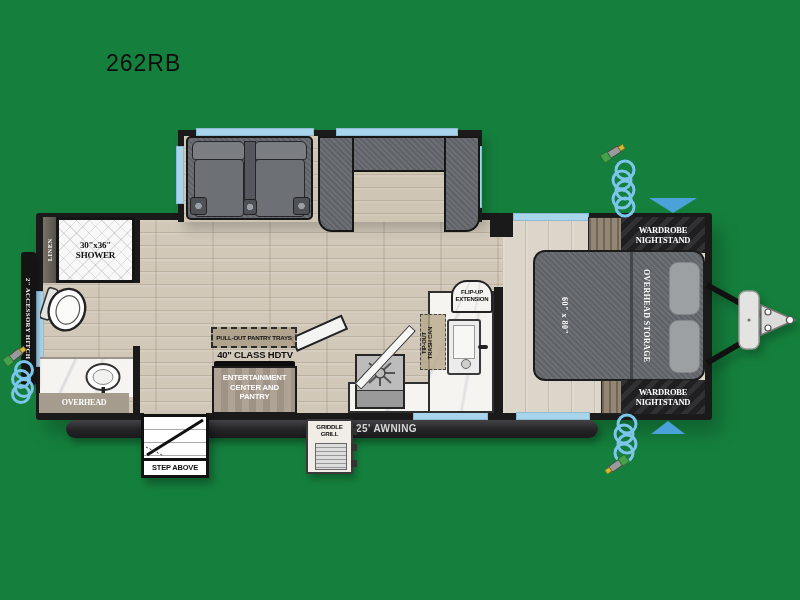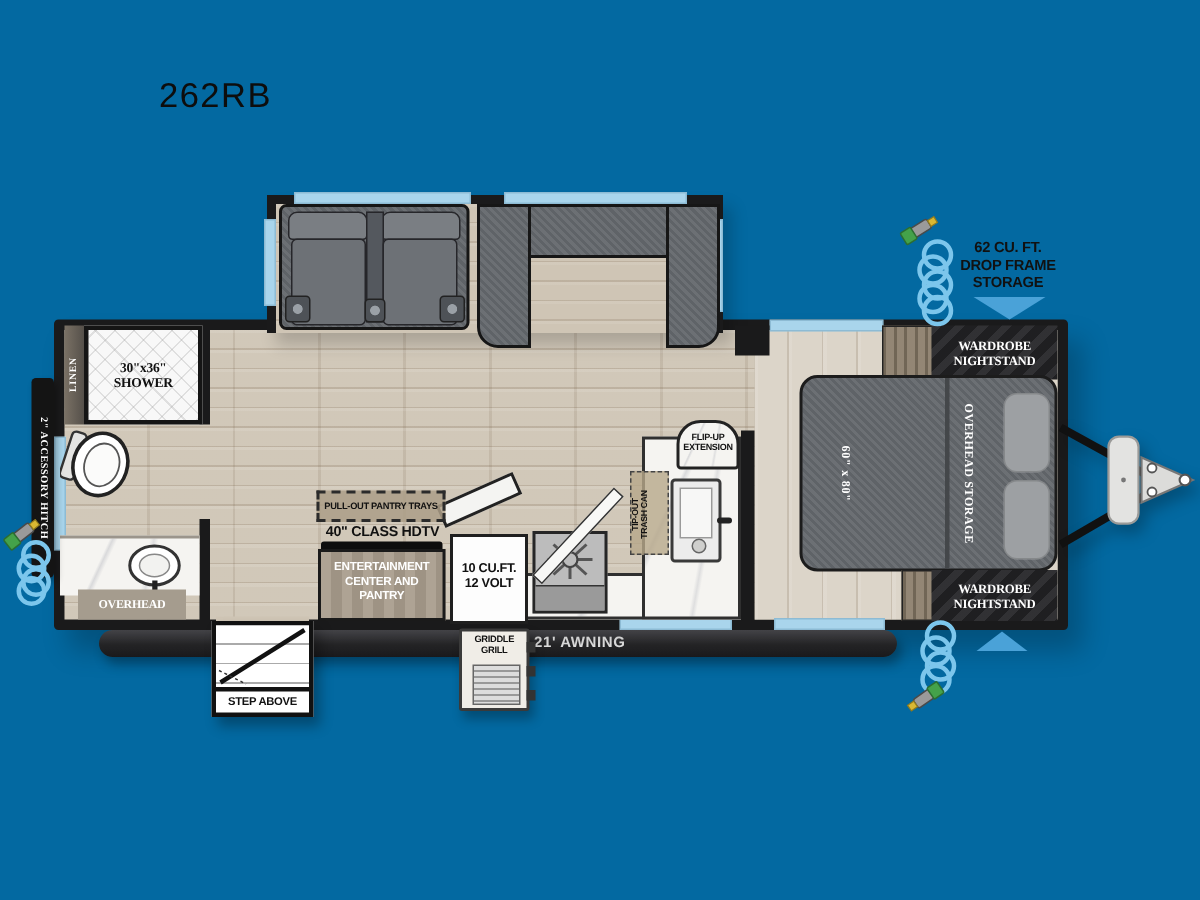--- a/index.html
+++ b/index.html
@@ -1,16 +1,16 @@
 <!DOCTYPE html>
 <html><head>
 <meta charset="utf-8">
 <style>
   html,body{margin:0;padding:0;background:#fff;}
-  #stage{position:relative;width:800px;height:600px;background:#0369a1;overflow:hidden;
+  #stage{position:relative;width:800px;height:600px;background:#15803d;overflow:hidden;
          font-family:"Liberation Sans",sans-serif;}
   .abs{position:absolute;}
   .lbl{font-weight:bold;color:#111;text-align:center;letter-spacing:-0.2px;line-height:1.15;}
   .wlbl{font-weight:bold;color:#fff;text-align:center;letter-spacing:-0.2px;line-height:1.15;}
   .cflex{display:flex;align-items:center;justify-content:center;font-family:Liberation Serif, serif;}
   .vtext-cw{writing-mode:vertical-rl;text-orientation:mixed;}
 
   
   .wall{background:#1a1a1b;}
   .body-wall{left:36px;top:213px;width:676px;height:207px;background:#1a1a1b;border-radius:3px;
@@ -48,21 +48,21 @@
 </style>
 </head>
 <body>
 
 <div id="stage">
 
   <div class="abs" style="left:106px;top:50px;font-size:23px;letter-spacing:1px;color:#0d0d0d;">262RB</div>
 
   <div class="abs" style="left:66px;top:420px;width:532px;height:18px;border-radius:9px;
        background:linear-gradient(180deg,#55555a 0,#2a2a2c 55%,#1c1c1e 100%);box-shadow:3px 5px 7px rgba(0,0,0,.3);">
-    <div class="wlbl abs" style="left:290px;top:3px;font-size:10px;letter-spacing:.4px;">21' AWNING</div>
+    <div class="wlbl abs" style="left:290px;top:3px;font-size:10px;letter-spacing:.4px;">25' AWNING</div>
   </div>
 
   <div class="abs body-wall"></div>
   <div class="abs body-floor"></div>
   <div class="abs bed-floor"></div>
 
   <div class="abs slide-wall"></div>
   <div class="abs slide-floor"></div>
 
   <div class="abs" style="left:144px;top:411px;width:62px;height:10px;background:#cfc5b5;"></div>
@@ -99,21 +99,21 @@
       <ellipse cx="28" cy="26" rx="11.5" ry="14.5" fill="#fbfbfa" stroke="#555" stroke-width="1.2"></ellipse>
     </g>
   </svg>
   <div class="abs marble" style="left:40px;top:357px;width:93px;height:38px;border-top:2px solid #9b958c;"></div>
   <svg class="abs" style="left:84px;top:361px;" width="40" height="42" viewBox="0 0 40 42">
     <ellipse cx="19" cy="16" rx="16.5" ry="13" fill="#fff" stroke="#333" stroke-width="2"></ellipse>
     <ellipse cx="19" cy="16" rx="10" ry="7.5" fill="#f2f2f0" stroke="#888" stroke-width="1"></ellipse>
     <rect x="17.5" y="26" width="3.5" height="10" fill="#222"></rect>
     <circle cx="19.2" cy="37" r="3.2" fill="#1a1a1a"></circle>
   </svg>
-  <div class="abs cflex" style="left:52px;top:393px;width:72px;height:20px;background:#a59c8e;align-items:center;">
+  <div class="abs cflex" style="left:39px;top:393px;width:90px;height:20px;background:#a59c8e;align-items:center;">
     <span class="wlbl" style="font-size:8px;">OVERHEAD</span>
   </div>
 
   <div class="abs cflex" style="left:21px;top:252px;width:15px;height:133px;background:#141414;border-radius:3px;box-shadow:2px 3px 5px rgba(0,0,0,.3);">
     <span class="wlbl vtext-cw" style="font-size:6.8px;letter-spacing:.4px;white-space:nowrap;">2" ACCESSORY HITCH</span>
   </div>
 
   <svg class="abs" style="left:0px;top:346px;" width="44" height="58" viewBox="0 0 44 58">
     <g fill="none" stroke="#7cc6ec" stroke-width="3">
       <circle cx="24" cy="24" r="8.5"></circle>
@@ -173,26 +173,20 @@
         <line x1="12" y1="7" x2="34" y2="27"></line>
           <line x1="34" y1="7" x2="12" y2="27"></line>
       </g>
       <circle cx="23" cy="17" r="5" fill="#bcbcbc" stroke="#444" stroke-width="1.5"></circle>
     </svg>
     <div class="abs" style="left:0;bottom:0;width:100%;height:17px;background:#9a9a9a;border-top:1.5px solid #333;box-sizing:border-box;"></div>
   </div>
   <div class="abs" style="left:358px;top:382px;width:80px;height:9px;background:#f8f8f6;border:1.5px solid #333;transform:rotate(-47deg);transform-origin:0 50%;box-sizing:border-box;"></div>
 
   <div class="abs" style="left:297px;top:336px;width:56px;height:16px;background:#f4f4f2;border:2px solid #222;transform:rotate(-24deg);transform-origin:0 100%;box-sizing:border-box;"></div>
-  <div class="abs" style="left:300px;top:356px;width:52px;height:60px;background:#fdfdfd;border:2.5px solid #1f1f1f;box-sizing:border-box;">
-    <div class="lbl" style="font-size:8.5px;margin-top:16px;">
-      <div>10 CU.FT.</div>
-      <div>12 VOLT</div>
-    </div>
-  </div>
 
   <div class="abs" style="left:211px;top:327px;width:86px;height:21px;border:2px dashed #2b2b2b;background:rgba(172,157,135,.85);box-sizing:border-box;">
     <div class="lbl" style="font-size:6.2px;margin-top:5px;">PULL-OUT PANTRY TRAYS</div>
   </div>
   <div class="lbl abs" style="left:206px;top:350px;width:98px;font-size:9.5px;">40" CLASS HDTV</div>
   <div class="abs" style="left:214px;top:361px;width:81px;height:7px;background:#0d0d0d;border-radius:2px;"></div>
   <div class="abs cabinet" style="left:212px;top:366px;width:85px;height:48px;border:2px solid #1a1a1a;box-sizing:border-box;">
     <div class="wlbl" style="font-size:7.8px;line-height:9.5px;margin-top:5px;">
       <div>ENTERTAINMENT</div>
       <div>CENTER AND</div>
@@ -255,25 +249,20 @@
         <circle cx="27" cy="48" r="9"></circle>
         <circle cx="24" cy="57" r="9"></circle>
         <circle cx="27" cy="65" r="9"></circle>
     </g>
     <g transform="rotate(-32 14 12)">
       <rect x="10" y="8" width="13" height="7" rx="1.5" fill="#9a9a9a" stroke="#4a4a4a"></rect>
       <rect x="3" y="7" width="8" height="9" rx="1" fill="#44a24a" stroke="#2c6e31"></rect>
       <rect x="23" y="9.5" width="5" height="4.5" fill="#d9b832" stroke="#8f7a1e" stroke-width=".8"></rect>
     </g>
   </svg>
-  <div class="lbl abs" style="left:617px;top:160px;width:110px;font-size:9.8px;line-height:11.5px;">
-    <div>62 CU. FT.</div>
-    <div>DROP FRAME</div>
-    <div>STORAGE</div>
-  </div>
   <div class="abs arrow-down" style="left:649px;top:198px;"></div>
 
   <svg class="abs" style="left:600px;top:413px;" width="50" height="66" viewBox="0 0 50 66">
     <g fill="none" stroke="#7cc6ec" stroke-width="3">
       <circle cx="27" cy="11" r="9"></circle>
         <circle cx="24" cy="21" r="9"></circle>
         <circle cx="27" cy="31" r="9"></circle>
         <circle cx="24" cy="40" r="9"></circle>
     </g>
     <g transform="rotate(145 16 52)">

